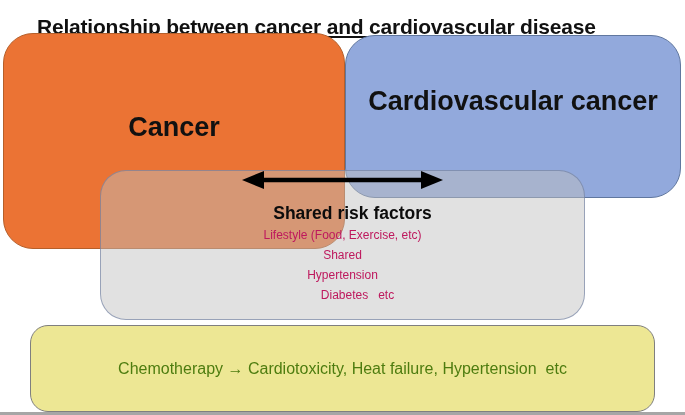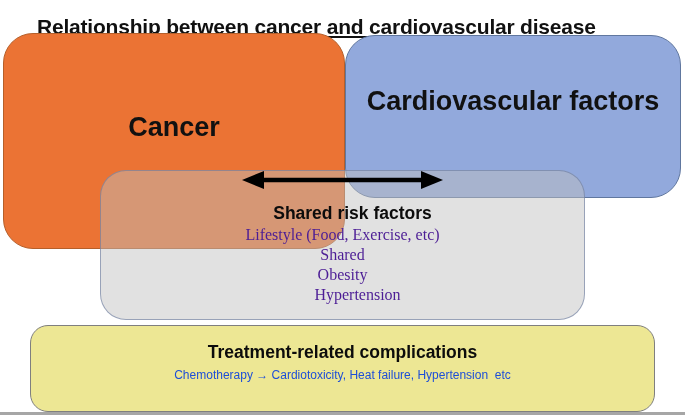--- a/index.html
+++ b/index.html
@@ -29,64 +29,63 @@
     padding-bottom:30px;z-index:1;
   }
   .big-label{font-size:27px;font-weight:700;color:#111;white-space:nowrap;}
   .shared-box{
     left:100px;top:170px;width:485px;height:150px;border-radius:26px;
     background:rgba(191,191,191,0.47);
     border:1px solid rgba(104,120,156,0.6);
     z-index:2;text-align:center;padding-top:30px;
   }
   .shared-title{font-size:17.5px;font-weight:700;line-height:24px;color:#0c0c0c;padding-left:20px;}
-  .shared-item{font-size:16px;line-height:20px;color:#4c1d95;white-space:pre-wrap;font-family:Liberation Serif, serif;}
+  .shared-item{font-size:12px;line-height:20px;color:#be185d;white-space:pre-wrap;}
   .shared-item:last-child{transform:translateX(15px);}
   .arrow-svg{position:absolute;left:240px;top:167px;z-index:3;}
   .treatment-box{
     left:30px;top:325px;width:625px;height:87px;border-radius:18px;
     background:#EDE794;border:1px solid #7f7f7f;
     z-index:3;text-align:center;padding-top:13px;
   }
   .treatment-title{font-size:17.5px;font-weight:700;line-height:26px;color:#0c0c0c;}
-  .treatment-subtitle{font-size:12px;line-height:20px;margin-top:0;color:#1d4ed8;white-space:pre-wrap;}
+  .treatment-subtitle{font-size:16px;line-height:20px;margin-top:20px;color:#4d7c0f;white-space:pre-wrap;}
   .bottom-strip{
     position:absolute;left:0;top:412px;width:685px;height:3px;
     background:#a6a6a6;z-index:4;
   }
 </style>
 </head>
 <body>
 
 <div class="stage">
 
   <h1 class="title">Relationship between cancer and cardiovascular disease</h1>
 
   <div class="box cancer-box">
     <span class="big-label">Cancer</span>
   </div>
 
   <div class="box cvd-box">
-    <span class="big-label">Cardiovascular factors</span>
+    <span class="big-label">Cardiovascular cancer</span>
   </div>
 
   <div class="box shared-box">
     <div class="shared-title">Shared risk factors</div>
     <div class="shared-item">Lifestyle (Food, Exercise, etc)</div>
     <div class="shared-item">Shared</div>
-    <div class="shared-item">Obesity</div>
     <div class="shared-item">Hypertension</div>
+    <div class="shared-item">Diabetes   etc</div>
   </div>
 
   <svg class="arrow-svg" width="205" height="26" viewBox="0 0 205 26">
     <line x1="16" y1="13" x2="189" y2="13" stroke="#000000" stroke-width="4.5"></line>
     <polygon points="2,13 24,4 24,22" fill="#000000"></polygon>
     <polygon points="203,13 181,4 181,22" fill="#000000"></polygon>
   </svg>
 
   <div class="box treatment-box">
-    <div class="treatment-title">Treatment-related complications</div>
     <div class="treatment-subtitle">Chemotherapy → Cardiotoxicity, Heat failure, Hypertension  etc</div>
   </div>
 
   <div class="bottom-strip"></div>
 
 </div>
 
 </body></html>

